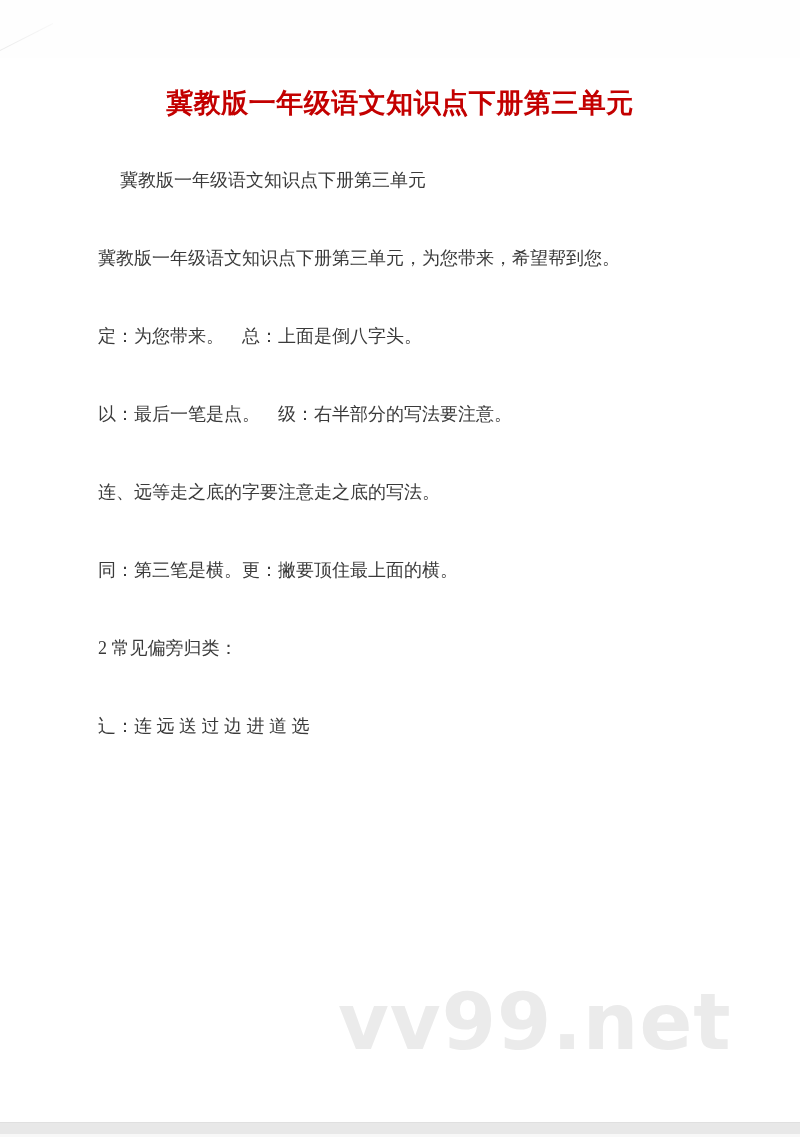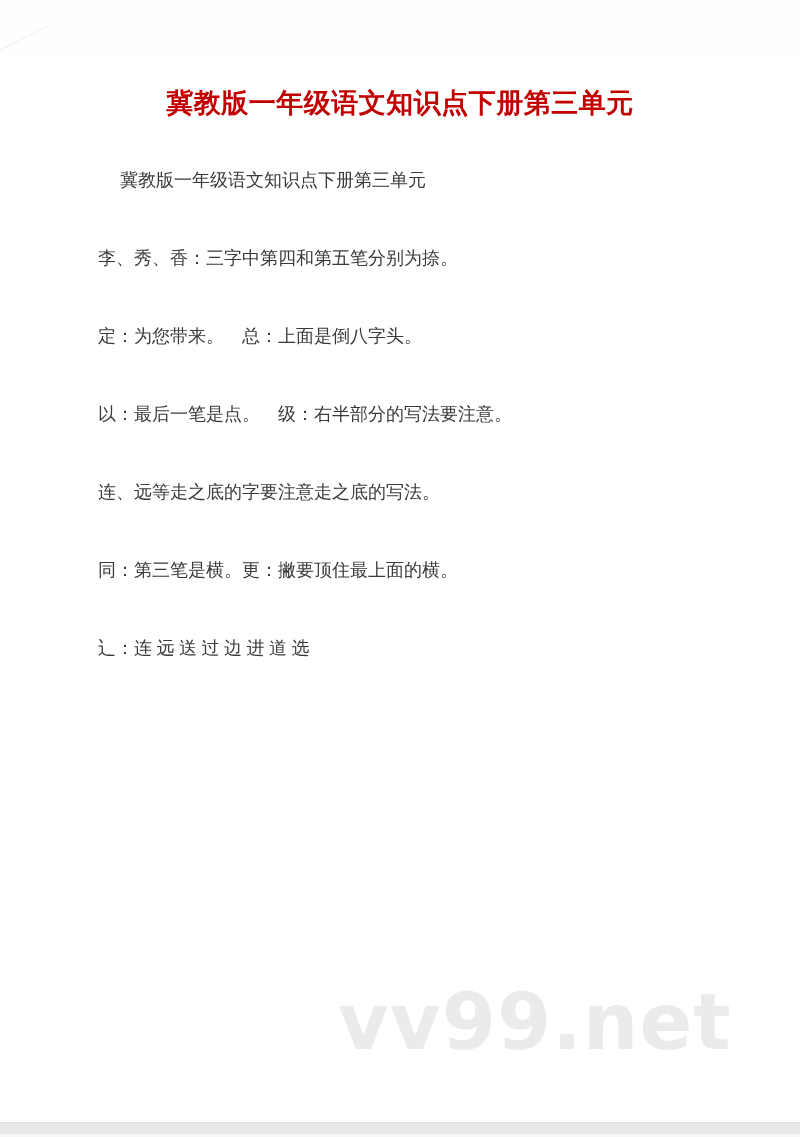--- a/index.html
+++ b/index.html
@@ -97,25 +97,26 @@
 
 <div class="page">
 
   <div class="top-band"></div>
   <div class="corner-fold"></div>
 
   <h1 class="doc-title" style="color: rgb(195, 0, 0);">冀教版一年级语文知识点下册第三单元</h1>
 
   <div class="content" style="color: rgb(58, 58, 58);">
     <p class="para indent">冀教版一年级语文知识点下册第三单元</p>
-    <p class="para">李、秀、香：三字中第四和第五笔分别为捺。</p>
+    <p class="para">冀教版一年级语文知识点下册第三单元，为您带来，希望帮到您。</p>
     <p class="para">定：为您带来。　总：上面是倒八字头。</p>
     <p class="para">以：最后一笔是点。　级：右半部分的写法要注意。</p>
     <p class="para">连、远等走之底的字要注意走之底的写法。</p>
     <p class="para">同：第三笔是横。更：撇要顶住最上面的横。</p>
+    <p class="para">2 常见偏旁归类：</p>
     <p class="para">辶：连 远 送 过 边 进 道 选</p>
   </div>
 
   <div class="watermark" style="color: rgb(235, 235, 235);">vv99.net</div>
 
   <div class="page-separator"></div>
   <div class="below-separator"></div>
 
 </div>
 

